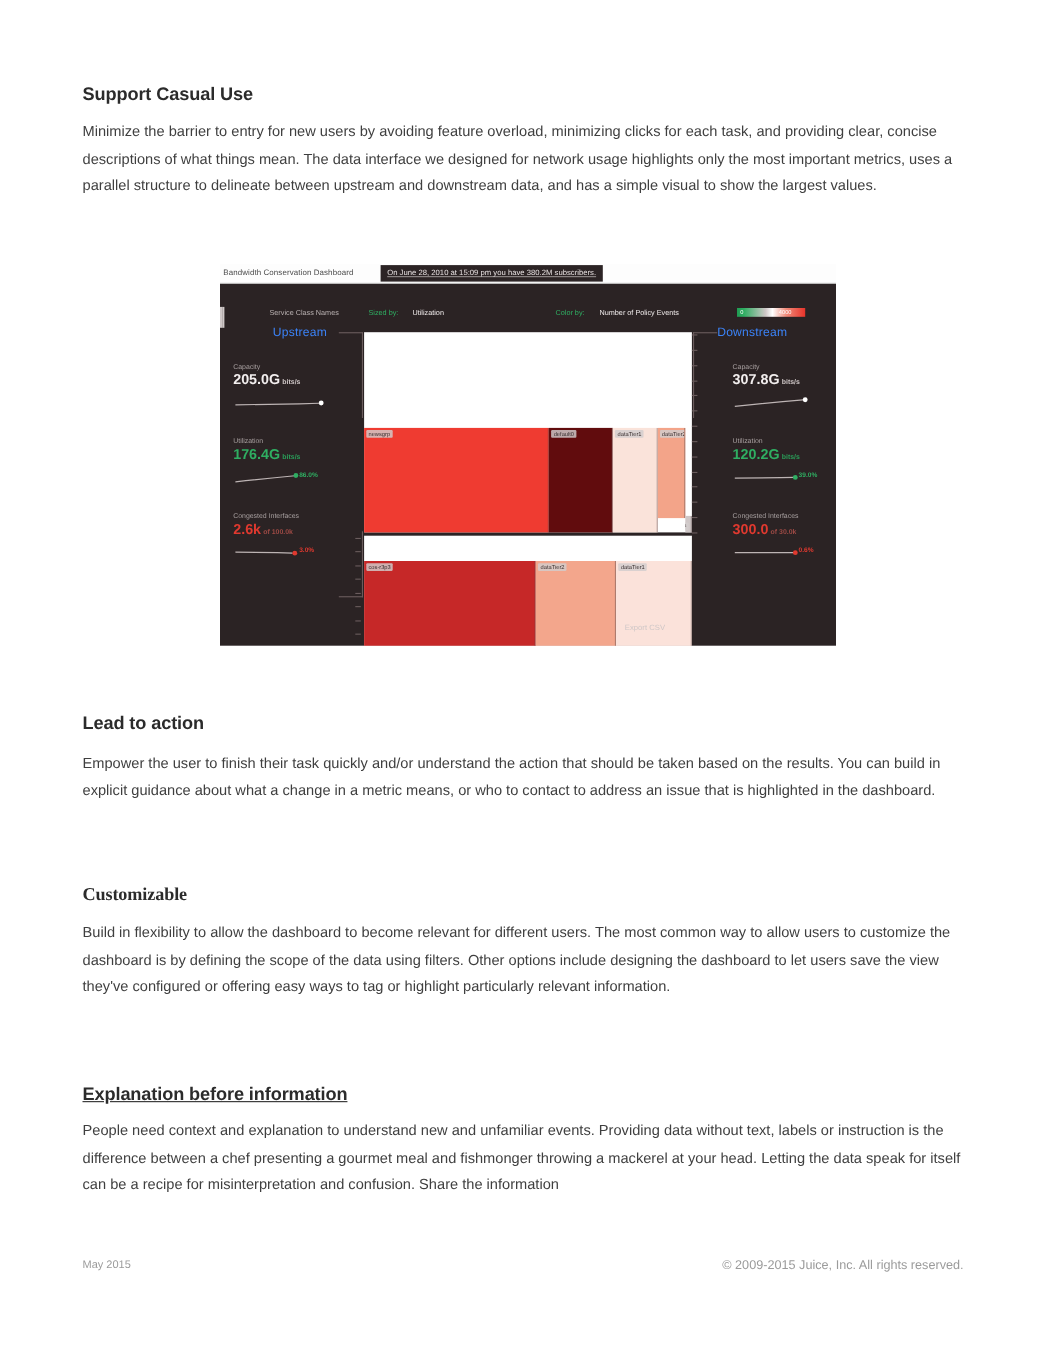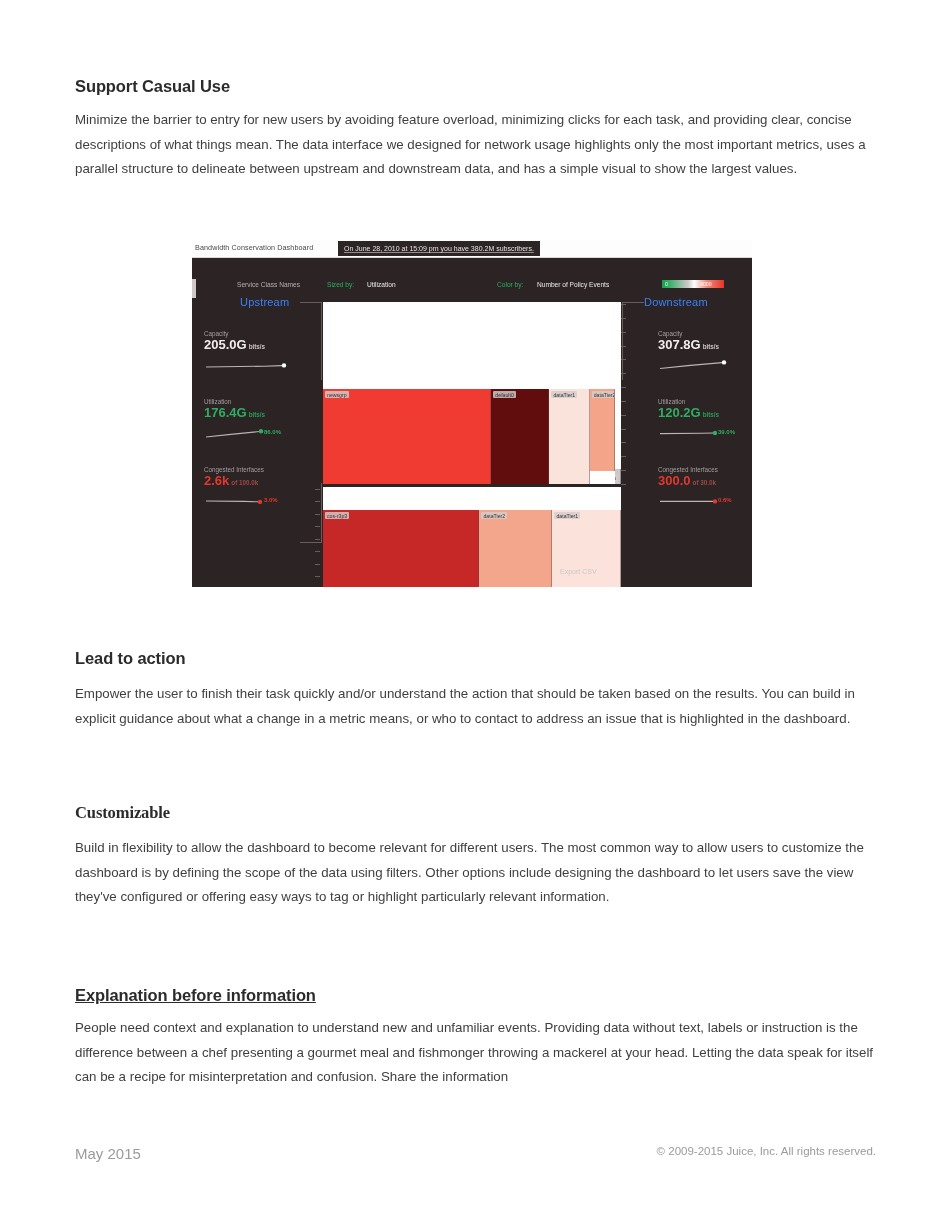--- a/index.html
+++ b/index.html
@@ -48,27 +48,27 @@
   #sec-lead-text  { position: absolute; left: 0; top: 682px; width: 795px; }
 
   #sec-custom-title { position: absolute; left: 0; top: 803px; font-family: Liberation Serif, serif; }
   #sec-custom-text  { position: absolute; left: 0; top: 836px; width: 795px; }
 
   #sec-explain-title { position: absolute; left: 0; top: 986px; text-decoration: underline; }
   #sec-explain-text  { position: absolute; left: 0; top: 1016px; width: 805px; }
 
   
   .footer { position: absolute; left: 0; top: 1145px; width: 801px; height: 20px; }
-  .footer-left  { position: absolute; left: 0; top: 0; font-size: 15px; color: #9b9b9b; }
+  .footer-left  { position: absolute; left: 0; top: 0; font-size: 10px; color: #9b9b9b; }
   .footer-right { position: absolute; right: 0; top: 0; font-size: 11.5px; color: #9b9b9b; }
 
   
   .dash {
     position: absolute;
-    left: 8px; top: 0;
+    left: 16px; top: 0;
     width: 560px; height: 347px;
     background: #ffffff;
   }
   
   .dash-topbar {
     position: absolute; left: 0; top: 0; width: 560px; height: 18px;
     background: #fdfdfd;
     border-bottom: 1px solid #d9d9d9;
   }
   .dash-title {

